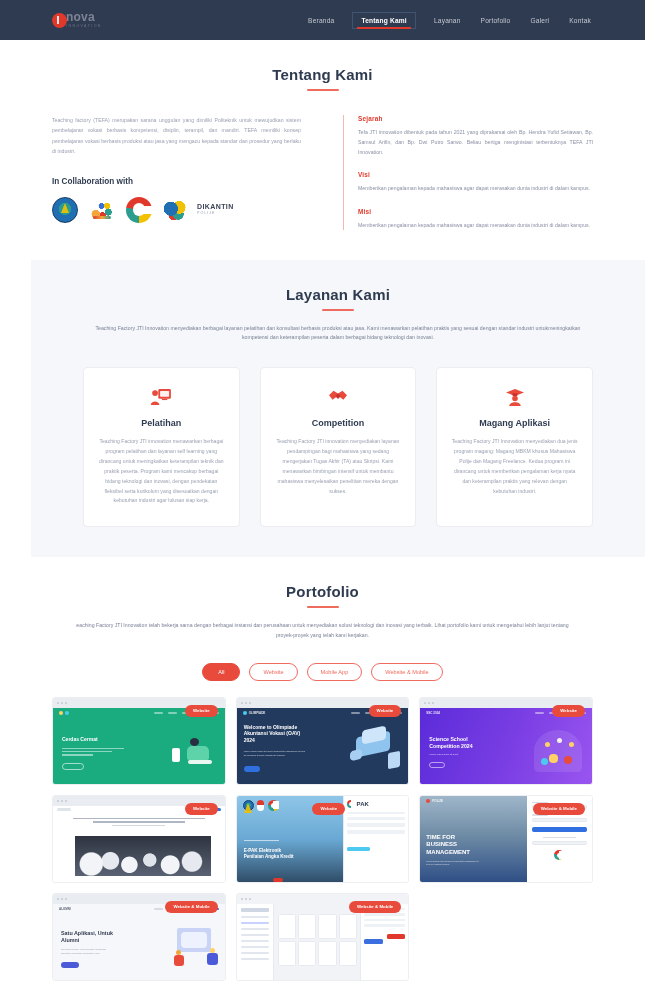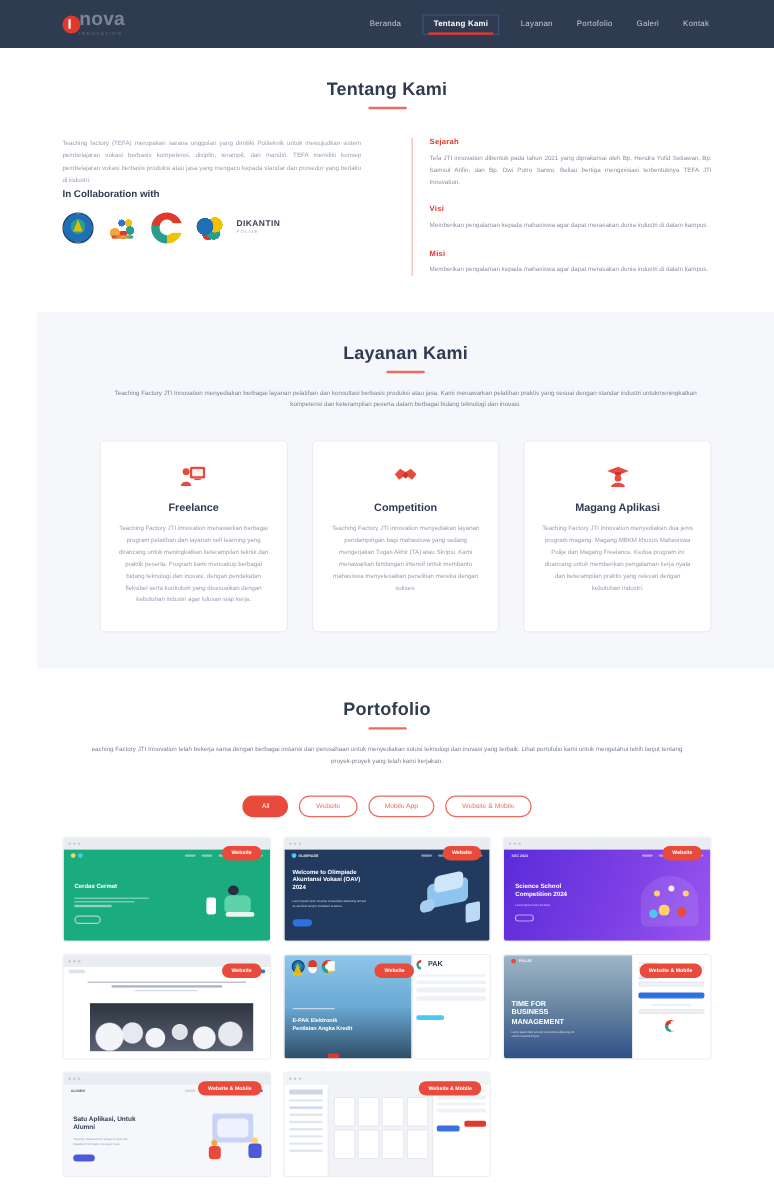--- a/index.html
+++ b/index.html
@@ -24,21 +24,21 @@
   .brand { display: flex; align-items: center; gap: 3px; }
   .brand-mark {
     width: 15px; height: 15px; border-radius: 50%;
     background: #e0392b; position: relative; flex: 0 0 auto;
   }
   .brand-mark::after {
     content: ""; position: absolute; left: 5px; top: 3px;
     width: 2px; height: 8px; background: #ffffff; opacity: .85;
   }
   .brand-text { display: flex; flex-direction: column; line-height: 1; margin-left: -4px; }
-  .brand-name { font-size: 16px; font-weight: 700; color: #7d8496; letter-spacing: .2px; text-align: right; }
+  .brand-name { font-size: 12px; font-weight: 700; color: #7d8496; letter-spacing: .2px; }
   .brand-sub { font-size: 3.6px; color: #6d7486; letter-spacing: 1.4px; margin-top: 2px; }
 
   .nav-links { margin-left: auto; display: flex; align-items: center; gap: 16px; }
   .nav-link {
     font-size: 6.6px; color: #c3c8d2; letter-spacing: .2px;
     padding: 4px 2px; cursor: pointer; white-space: nowrap;
   }
   .nav-link.active {
     color: #ffffff; font-weight: 700;
     border: 1px solid #3f5373;
@@ -72,21 +72,21 @@
 
   
   .about-wrap {
     display: flex; gap: 42px; margin-top: 24px; align-items: flex-start;
   }
   .about-left { flex: 1 1 0; min-width: 0; }
   .about-text {
     font-size: 5.2px; line-height: 2.0; color: #9aa1b2; text-align: justify;
   }
   .collab-title {
-    font-size: 8.2px; font-weight: 700; color: #2f3b50; 
+    font-size: 8.2px; font-weight: 700; color: #2f3b50; margin-top: 20px;
   }
   .collab-row { display: flex; align-items: center; gap: 11px; margin-top: 11px; }
   .logo-badge { width: 26px; height: 26px; flex: 0 0 auto; position: relative; }
 
   .logo-polinema {
     border-radius: 50%;
     background: radial-gradient(circle at 50% 45%, #2a9d8f 0 34%, #1f6fb2 35% 72%, #143b6b 73% 100%);
     border: 1.2px solid #143b6b;
   }
   .logo-polinema::after {
@@ -333,21 +333,21 @@
     <div class="card">
       <div class="card-icon">
         <svg width="22" height="18" viewBox="0 0 24 20">
           <rect x="9" y="1" width="14" height="11" rx="1.4" fill="#e84a3c"></rect>
           <rect x="11" y="3.2" width="10" height="6.6" rx="0.8" fill="#fff" opacity="0.92"></rect>
           <rect x="13" y="12" width="6" height="1.4" fill="#e84a3c"></rect>
           <circle cx="5.4" cy="5.6" r="3.2" fill="#e84a3c"></circle>
           <path d="M0.6 19 C0.6 13.6 10.2 13.6 10.2 19 Z" fill="#e84a3c"></path>
         </svg>
       </div>
-      <div class="card-title">Freelance</div>
+      <div class="card-title">Pelatihan</div>
       <div class="card-body">Teaching Factory JTI innovation menawarkan berbagai program pelatihan dan layanan self learning yang dirancang untuk meningkatkan keterampilan teknik dan praktik peserta. Program kami mencakup berbagai bidang teknologi dan inovasi, dengan pendekatan fleksibel serta kurikulum yang disesuaikan dengan kebutuhan industri agar lulusan siap kerja.</div>
     </div>
 
     <div class="card">
       <div class="card-icon">
         <svg width="22" height="18" viewBox="0 0 24 20">
           <path d="M2 8 L7 3 L12 6 L17 3 L22 8 L18 13 L14 10 L12 12 L10 10 L6 13 Z" fill="#e84a3c"></path>
           <path d="M9 9 L12 6 L15 9 L12 12 Z" fill="#c7332a"></path>
         </svg>
       </div>

